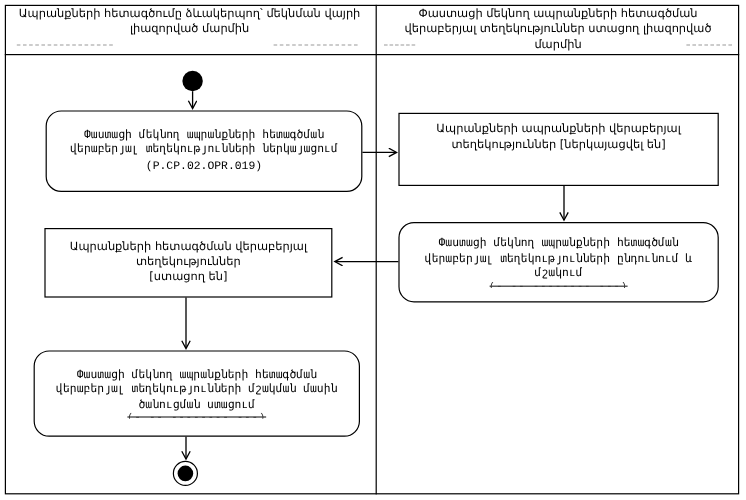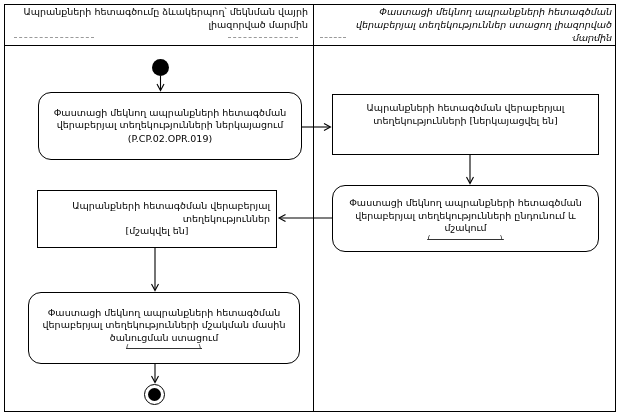--- a/index.html
+++ b/index.html
@@ -11,33 +11,33 @@
     position:absolute;left:4px;top:4px;width:612px;height:408px;
     border:1px solid #000;box-sizing:border-box;
   }
   .lane-divider{
     position:absolute;left:313px;top:4px;width:1px;height:408px;background:#000;
   }
   .header-divider{
     position:absolute;left:4px;top:45px;width:612px;height:1px;background:#000;
   }
   .lane-header{
-    position:absolute;top:6px;font-size:9.5px;line-height:1.35;text-align:right;
+    position:absolute;top:6px;font-size:9.5px;line-height:1.35;text-align:center;
   }
   .lane-header.left{left:8px;width:300px;}
-  .lane-header.right{left:318px;width:294px;font-style:italic;}
+  .lane-header.right{left:318px;width:294px;}
   .dash-artifact{
     position:absolute;height:0;border-top:1px dashed #9a9a9a;
   }
   .node{
     position:absolute;border:1px solid #000;background:#fff;box-sizing:border-box;
     display:flex;flex-direction:column;align-items:center;justify-content:center;
     text-align:center;font-size:9.5px;line-height:1.32;padding:2px 6px;
   }
-  .rounded{border-radius:13px;}
+  .rounded{border-radius:13px;font-family:Liberation Mono, monospace;}
   .node .code{margin-top:1px;}
   .deleted-code{
     display:block;height:5px;overflow:hidden;font-size:8.5px;line-height:9px;
     text-decoration:line-through;color:#333;letter-spacing:1px;white-space:nowrap;
   }
   .initial-node{
     position:absolute;left:152px;top:59px;width:17px;height:17px;
     border-radius:50%;background:#000;
   }
   .final-node{
@@ -66,31 +66,31 @@
   <div class="dash-artifact" style="left:572px;top:37px;width:38px;"></div>
 
   <div class="initial-node"></div>
 
   <div class="node rounded" style="left:38px;top:92px;width:264px;height:68px;">
     <span>Փաստացի մեկնող ապրանքների հետագծման վերաբերյալ տեղեկությունների ներկայացում</span>
     <span class="code">(P.CP.02.OPR.019)</span>
   </div>
 
   <div class="node" style="left:332px;top:94px;width:267px;height:61px;justify-content:flex-start;padding-top:7px;">
-    <span>Ապրանքների հետագծման վերաբերյալ տեղեկությունների [ներկայացվել են]</span>
+    <span>Ապրանքների ապրանքների վերաբերյալ տեղեկություններ [ներկայացվել են]</span>
   </div>
 
   <div class="node rounded" style="left:332px;top:185px;width:267px;height:67px;">
     <span>Փաստացի մեկնող ապրանքների հետագծման վերաբերյալ տեղեկությունների ընդունում և մշակում</span>
     <span class="deleted-code">(- -- -------- ---)</span>
   </div>
 
-  <div class="node" style="left:37px;top:190px;width:240px;height:58px;text-align:right;">
+  <div class="node" style="left:37px;top:190px;width:240px;height:58px;">
     <span>Ապրանքների հետագծման վերաբերյալ տեղեկություններ</span>
-    <span>[մշակվել են]</span>
+    <span>[ստացող են]</span>
   </div>
 
   <div class="node rounded" style="left:28px;top:292px;width:272px;height:72px;">
     <span>Փաստացի մեկնող ապրանքների հետագծման վերաբերյալ տեղեկությունների մշակման մասին ծանուցման ստացում</span>
     <span class="deleted-code">(- -- -------- ---)</span>
   </div>
 
   <div class="final-node">
     <div class="inner"></div>
   </div>

